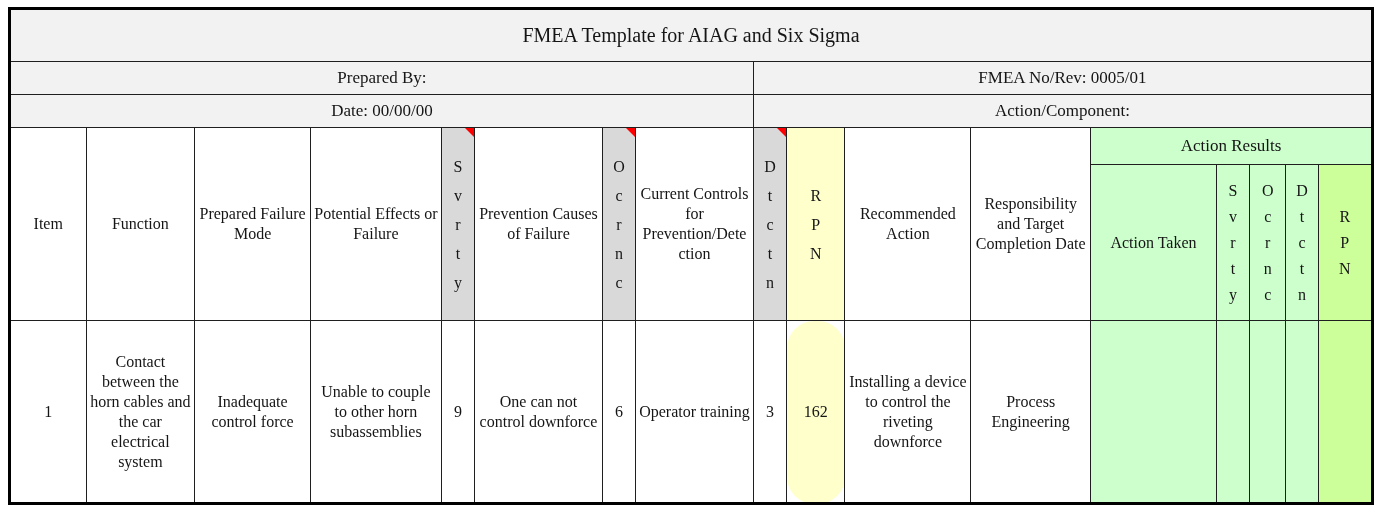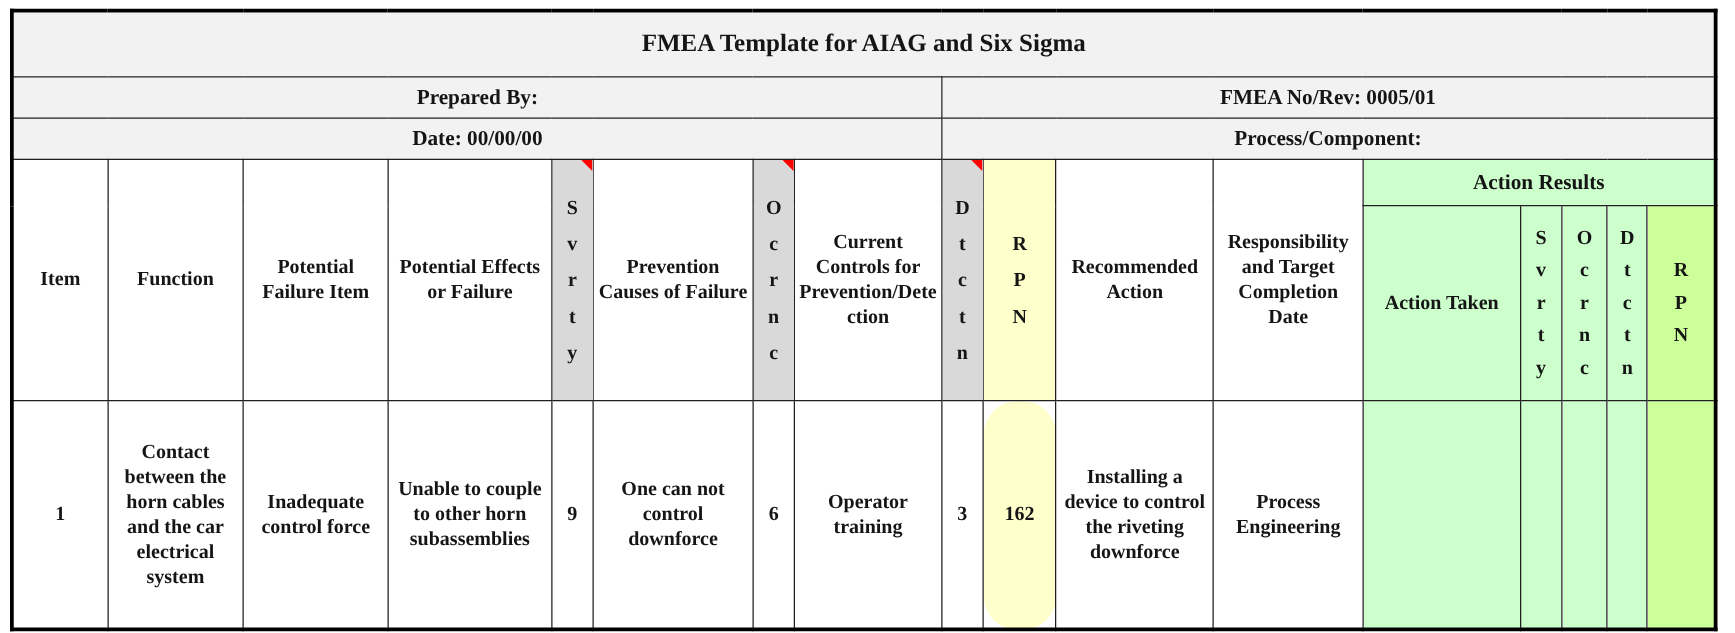--- a/index.html
+++ b/index.html
@@ -13,21 +13,20 @@
     width:1366px;
     border-collapse:collapse; table-layout:fixed;
     border:3px solid #000;
   }
   td {
     border:1.5px solid #1f1f1f;
     text-align:center; vertical-align:middle;
     font-size:16px; line-height:1.25;
     padding:0 3px; overflow:hidden;
     background:#ffffff;
-    font-weight:bold;
   }
   td.banner { background:var(--banner-bg,#f2f2f2); font-size:17px; }
   td.title-cell { height:51px; font-size:20px; }
   tr.r-info td { height:32px; }
   td.rate {
     background:var(--rating-header-bg,#d9d9d9);
     position:relative; white-space:pre-line; line-height:29px; padding:0;
   }
   td.rpn-col { background:var(--rpn-bg,#ffffcc); white-space:pre-line; line-height:29px; }
   td.ar-band { background:var(--action-results-bg,#ccffcc); height:36px; font-size:17px; }
@@ -73,27 +72,27 @@
     <td colspan="17" class="banner title-cell">FMEA Template for AIAG and Six Sigma</td>
   </tr>
 
   <tr class="r-info">
     <td colspan="8" class="banner">Prepared By:</td>
     <td colspan="9" class="banner">FMEA No/Rev: 0005/01</td>
   </tr>
 
   <tr class="r-info">
     <td colspan="8" class="banner">Date: 00/00/00</td>
-    <td colspan="9" class="banner">Process/Component:</td>
+    <td colspan="9" class="banner">Action/Component:</td>
   </tr>
 
   <tr>
     <td rowspan="2">Item</td>
     <td rowspan="2">Function</td>
-    <td rowspan="2">Potential Failure Item</td>
+    <td rowspan="2">Prepared Failure Mode</td>
     <td rowspan="2">Potential Effects or Failure</td>
     <td rowspan="2" class="rate"><span class="tri"></span><span>S
 v
 r
 t
 y</span></td>
     <td rowspan="2">Prevention Causes of Failure</td>
     <td rowspan="2" class="rate"><span class="tri"></span><span>O
 c
 r

